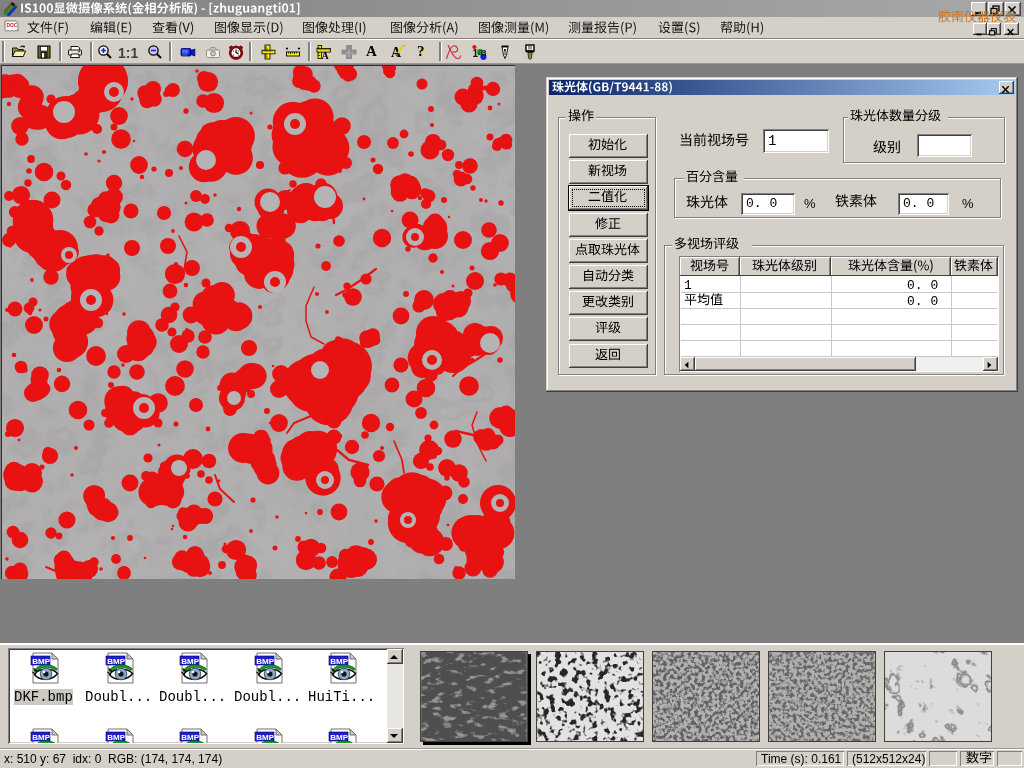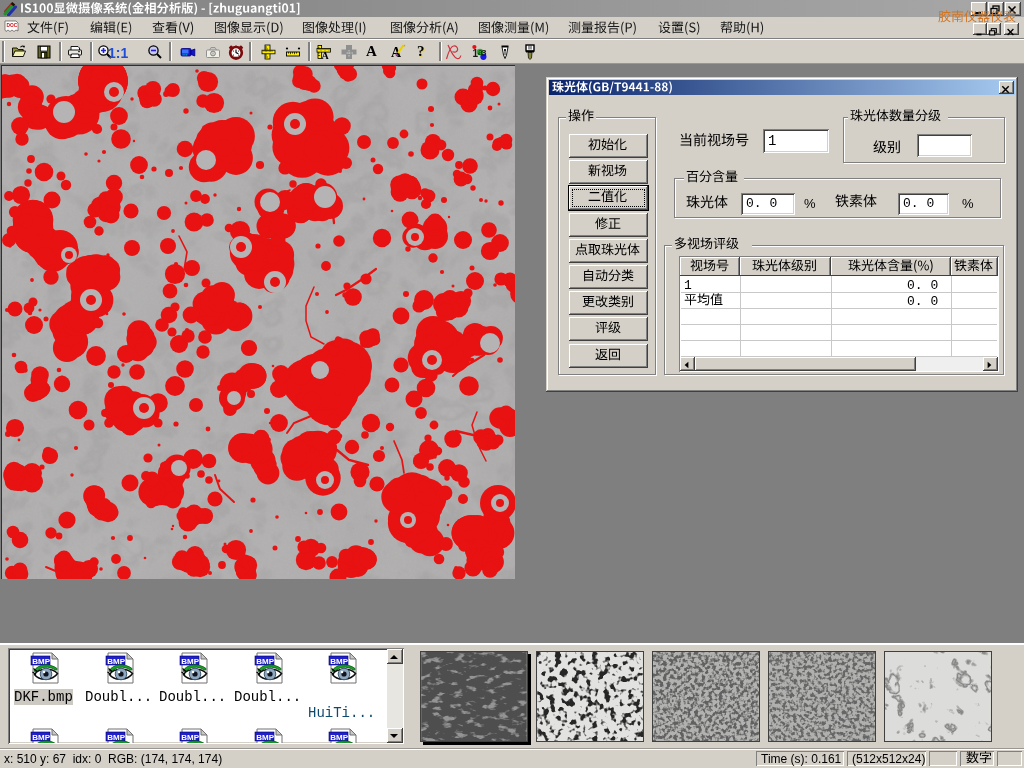--- a/index.html
+++ b/index.html
@@ -184,21 +184,21 @@
 <path d="M5 3 h6 L9.5 11 8 14.5 6.5 11 Z" fill="#fff" stroke="#000" stroke-width="0.9"></path>
 <path d="M8 5 v6" stroke="#000" stroke-width="0.9"></path>
     <circle cx="8" cy="6" r="1" fill="#000"></circle>
   </svg>
 <svg class="abs" style="left:522px;top:44px" width="16" height="16" viewBox="0 0 16 16">
     <rect x="4" y="1" width="8" height="6" fill="#fff" stroke="#000" stroke-width="1.4"></rect>
 <path d="M7 1.5 v4 M9 1.5 v4" stroke="#000" stroke-width="0.8"></path>
 <rect x="4" y="6.5" width="8" height="2" fill="#000"></rect>
 <path d="M6 8.5 h4 l-0.5 5.5 -1.5 1.5 -1.5-1.5 Z" fill="#8a8a30" stroke="#000" stroke-width="0.7"></path>
   </svg>
-<div style="position:absolute;left:108px;top:45px;font:bold 14px 'Liberation Sans',sans-serif;color:#1d4ed8;white-space:pre;">1:1</div>
+<div style="position:absolute;left:118px;top:45px;font:bold 14px 'Liberation Sans',sans-serif;color:#404040;white-space:pre;">1:1</div>
 <div style="position:absolute;left:366px;top:43px;font:bold 15px 'Liberation Serif',sans-serif;color:#000;white-space:pre;">A</div>
 <svg class="abs" style="left:390px;top:44px" width="17" height="16" viewBox="0 0 17 16">
 <text x="1" y="13" font-size="14" font-weight="bold" font-family="Liberation Serif" fill="#000">A</text>
 <path d="M13.5 1 L8 9" stroke="#e8d000" stroke-width="2.2"></path>
     <path d="M14.5 0.5 l1 1.5 -2 0.8" fill="#c8a000"></path>
 <path d="M6.5 9.5 C5.5 11 6.5 12.5 8.5 11.5" stroke="#803090" stroke-width="1.2" fill="none"></path>
   </svg>
 <div style="position:absolute;left:417px;top:43px;font:bold 15px 'Liberation Serif',sans-serif;color:#000;white-space:pre;text-shadow:1px 1px 0 #e8d040;">?</div>
 <div class="abs" style="left:0px;top:64px;width:1024px;height:579px;background:#7f7f7f;"></div>
 <svg class="abs" style="left:2px;top:66px" width="513" height="513" viewBox="0 0 513 513">
@@ -1950,21 +1950,21 @@
 <path d="M22 1 L22 7 L28 7 Z" fill="#c8c8c8" stroke="#707070" stroke-width="1"></path>
 <rect x="1" y="4" width="19" height="9" fill="#2020cc" stroke="#000060" stroke-width="0.6"></rect>
 <text x="2.2" y="11.6" font-size="8" font-weight="bold" fill="#fff" font-family="Liberation Sans">BMP</text>
 <path d="M4 19 C8 11.5 20 11 27 16.5 C27.5 17.5 26.5 18.5 25.5 18 C19 13.5 10 14.5 6.5 20.5 Z" fill="#18a028" stroke="#0a5a14" stroke-width="0.8"></path>
 <path d="M4.5 22.5 C9 16 22 15.5 27.5 21.5 C23 28.5 9.5 29.5 4.5 22.5 Z" fill="#fff" stroke="#101010" stroke-width="1.5"></path>
 <circle cx="16" cy="22" r="5.8" fill="#8fa8bf" stroke="#405a70" stroke-width="1"></circle>
 <circle cx="16" cy="22" r="2.6" fill="#101420"></circle>
 <circle cx="14" cy="20" r="1.3" fill="#fff"></circle>
 <path d="M3.5 16.5 l3.5 3 M2.5 20 l3.5 2.5" stroke="#000" stroke-width="1.2"></path>
 </svg>
-<div style="position:absolute;left:308px;top:689px;font:normal 14px 'Liberation Mono',sans-serif;color:#0c4a6e;white-space:pre;margin-top:16px;">HuiTi...</div>
+<div style="position:absolute;left:308px;top:689px;font:normal 14px 'Liberation Mono',sans-serif;color:#000000;white-space:pre;">HuiTi...</div>
 <div class="abs" style="left:10px;top:726px;width:376px;height:17px;overflow:hidden;">
     <div style="position:absolute;left:20px;top:2px;line-height:0"><svg width="31" height="34" viewBox="0 0 31 34">
 <path d="M3 1 H22 L28 7 V31 H3 Z" fill="#fff" stroke="#707070" stroke-width="1"></path>
 <path d="M22 1 L22 7 L28 7 Z" fill="#c8c8c8" stroke="#707070" stroke-width="1"></path>
 <rect x="1" y="4" width="19" height="9" fill="#2020cc" stroke="#000060" stroke-width="0.6"></rect>
 <text x="2.2" y="11.6" font-size="8" font-weight="bold" fill="#fff" font-family="Liberation Sans">BMP</text>
 <path d="M4 19 C8 11.5 20 11 27 16.5 C27.5 17.5 26.5 18.5 25.5 18 C19 13.5 10 14.5 6.5 20.5 Z" fill="#18a028" stroke="#0a5a14" stroke-width="0.8"></path>
 <path d="M4.5 22.5 C9 16 22 15.5 27.5 21.5 C23 28.5 9.5 29.5 4.5 22.5 Z" fill="#fff" stroke="#101010" stroke-width="1.5"></path>
 <circle cx="16" cy="22" r="5.8" fill="#8fa8bf" stroke="#405a70" stroke-width="1"></circle>
 <circle cx="16" cy="22" r="2.6" fill="#101420"></circle>

